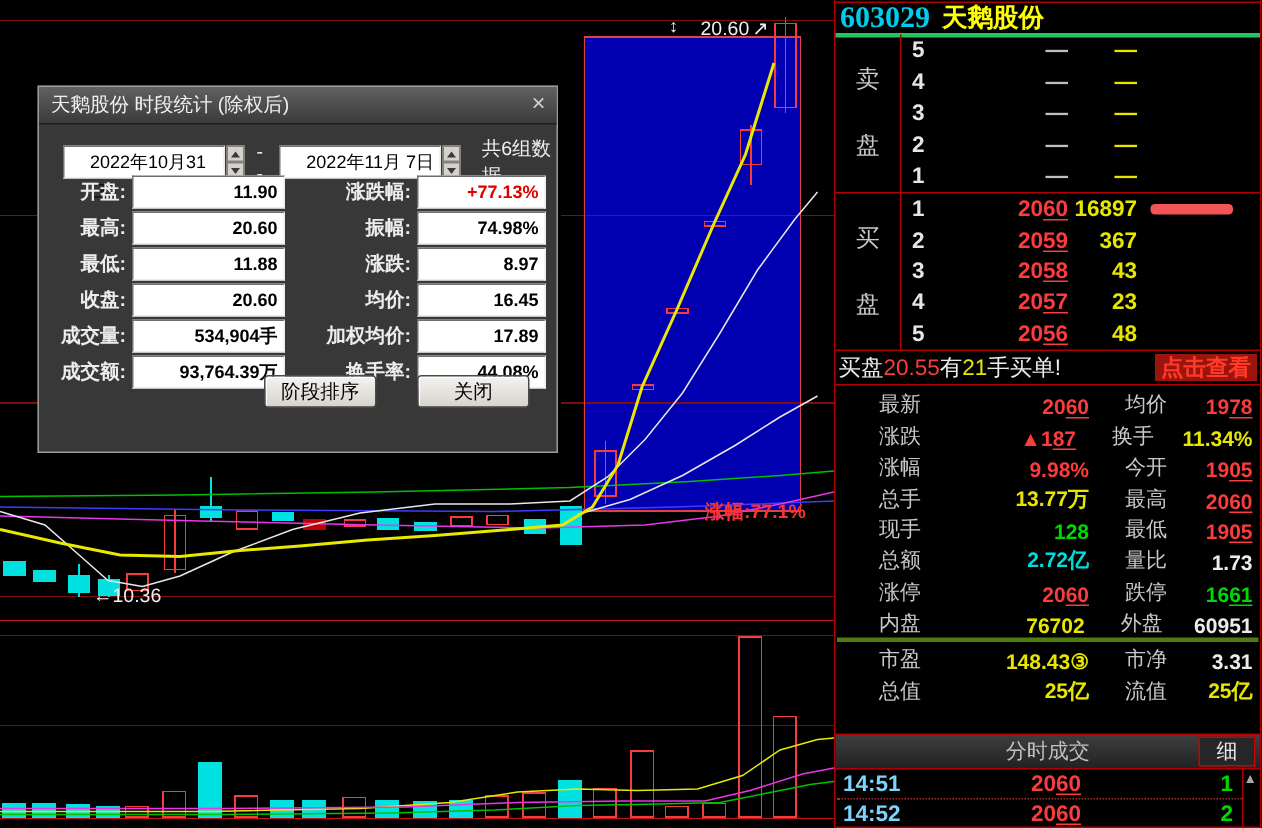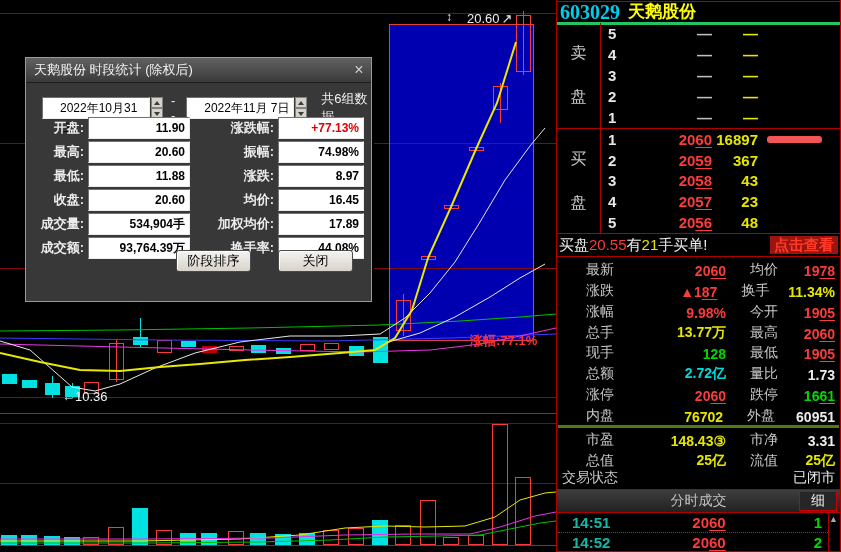--- a/index.html
+++ b/index.html
@@ -51,21 +51,21 @@
   .s-label{color:#c8c8c8;}
   .s-value{color:#ececec;}
   .tabbar{position:absolute;top:489px;left:0;right:0;height:22px;background:linear-gradient(#3e3e3e,#222);
           border-top:1px solid #b00000;border-bottom:1px solid #b00000;display:flex;align-items:center;
           justify-content:center;box-sizing:content-box;}
   .tab-title{color:#c0c0c0;font-size:14px;}
   .tab-detail{position:absolute;right:3px;top:1px;bottom:1px;width:36px;border:1px solid #d00000;
               color:#e8e8e8;background:#262626;display:flex;align-items:center;justify-content:center;font-size:14px;}
   .trades{position:absolute;top:513px;left:1px;right:11px;height:39px;border-right:1px solid #b00000;}
   .tr-row{height:19px;display:flex;align-items:center;border-bottom:1px dotted #a03030;font-size:15px;font-weight:bold;}
-  .tr-time{width:58px;padding-left:14px;color:#14b8a6;}
+  .tr-time{width:58px;padding-left:4px;color:#7dd3fc;}
   .tr-price{flex:1;text-align:center;}
   .tr-count{width:34px;text-align:right;padding-right:6px;}
   .scroll-up{position:absolute;right:2px;top:514px;color:#a8a8a8;font-size:9px;}
   
   .c-red{color:#fa3c3c;} .c-green{color:#00d800;} .c-yellow{color:#e6e600;}
   .c-cyan{color:#00dcdc;} .c-white{color:#ececec;} .c-gray{color:#c0c0c0;}
   .ul{text-decoration:underline;text-underline-offset:2px;}
   
   .dialog{position:absolute;left:25px;top:57px;width:347px;height:245px;background:#383838;
           border:1px solid #9a9a9a;box-shadow:2px 2px 0 #000;z-index:5;box-sizing:border-box;}
@@ -314,24 +314,20 @@
           <span class="sl2">市净</span>
           <span class="sv2 c-white">3.31</span>
         </div>
         <div class="st-row">
           <span class="sl1">总值</span>
           <span class="sv1 c-yellow">25亿</span>
           <span class="sl2">流值</span>
           <span class="sv2 c-yellow">25亿</span>
         </div>
       </div>
-    <div class="status-row">
-      <span class="s-label">交易状态</span>
-      <span class="s-value">已闭市</span>
-    </div>
     <div class="tabbar">
       <span class="tab-title">分时成交</span>
       <span class="tab-detail">细</span>
     </div>
     <div class="trades" id="trades">
         <div class="tr-row">
           <span class="tr-time">14:51</span>
           <span class="tr-price c-red">20<span class="ul">60</span></span>
           <span class="tr-count c-green">1</span>
         </div>

